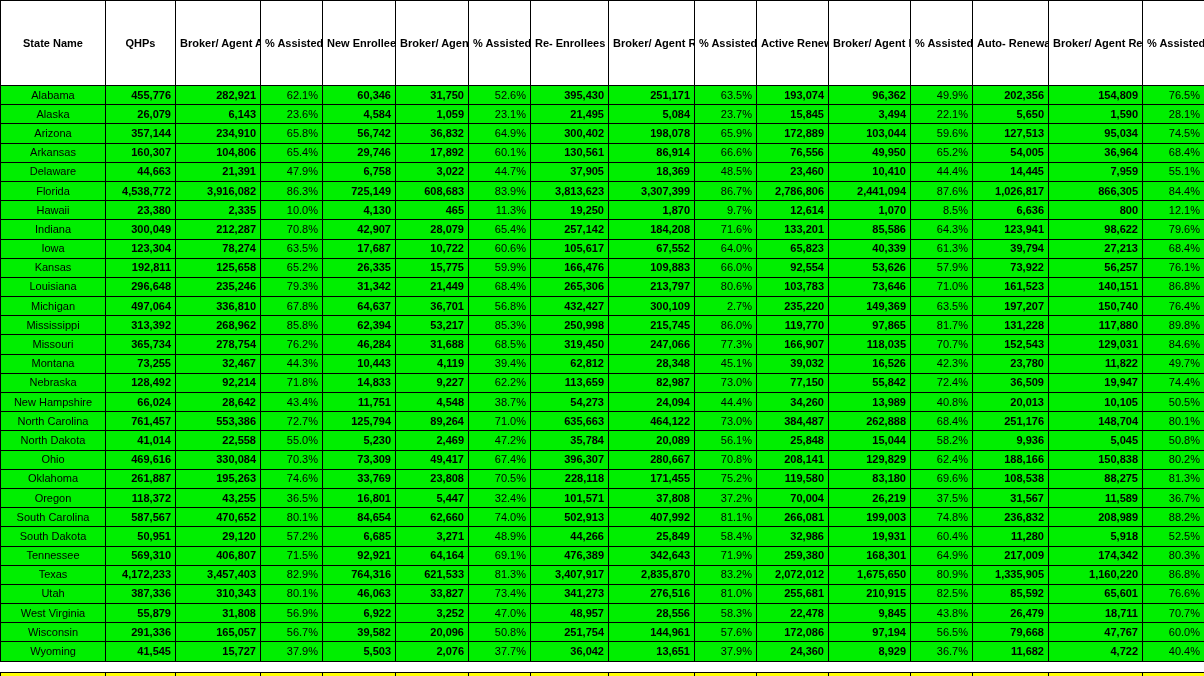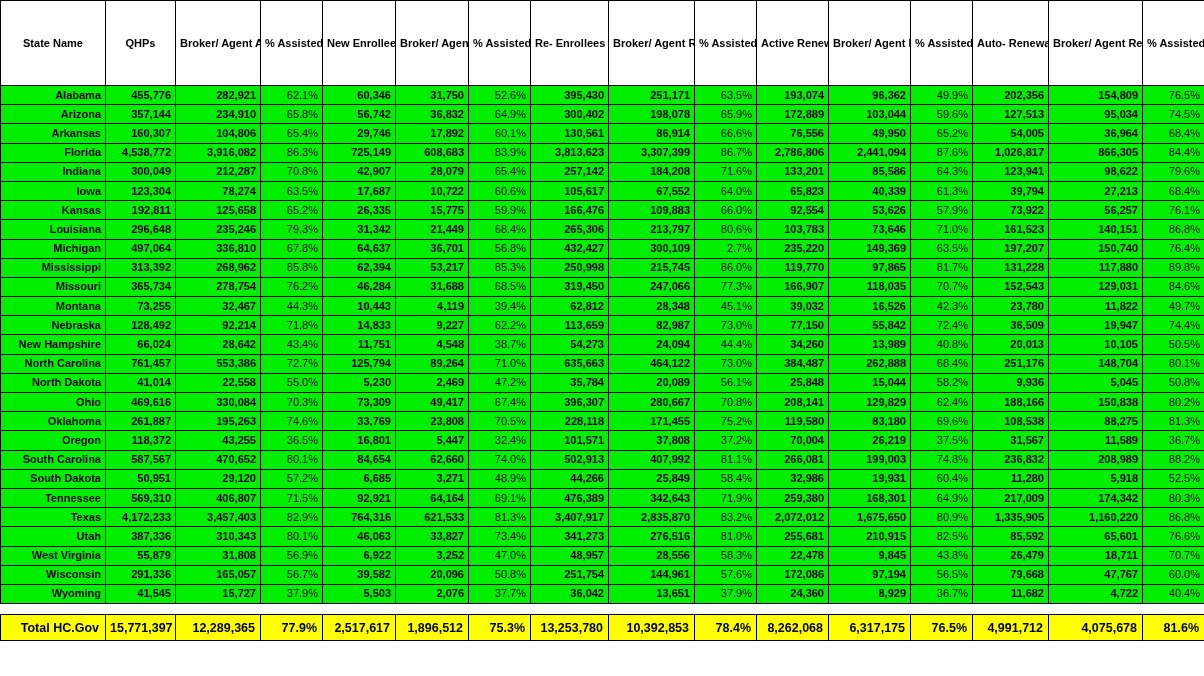--- a/index.html
+++ b/index.html
@@ -43,22 +43,22 @@
     white-space: normal;
     word-wrap: break-word;
   }
   
   tbody tr.data-row td {
     background: #00ef00;
     height: 18.2px;
     line-height: 17px;
   }
   td.state {
-    text-align: right;
-    font-weight: bold;
+    text-align: center;
+    font-weight: normal;
     font-size: 12px;
     padding-right: 6px;
   }
   td.num {
     text-align: right;
     font-weight: bold;
     font-size: 12px;
     padding-right: 5px;
   }
   td.pct {
@@ -146,20 +146,38 @@
           <td class="num">251,171</td>
           <td class="pct">63.5%</td>
           <td class="num">193,074</td>
           <td class="num">96,362</td>
           <td class="pct">49.9%</td>
           <td class="num">202,356</td>
           <td class="num">154,809</td>
           <td class="pct">76.5%</td>
         </tr>
         <tr class="data-row">
+          <td class="state">Alaska</td>
+          <td class="num">26,079</td>
+          <td class="num">6,143</td>
+          <td class="pct">23.6%</td>
+          <td class="num">4,584</td>
+          <td class="num">1,059</td>
+          <td class="pct">23.1%</td>
+          <td class="num">21,495</td>
+          <td class="num">5,084</td>
+          <td class="pct">23.7%</td>
+          <td class="num">15,845</td>
+          <td class="num">3,494</td>
+          <td class="pct">22.1%</td>
+          <td class="num">5,650</td>
+          <td class="num">1,590</td>
+          <td class="pct">28.1%</td>
+        </tr>
+        <tr class="data-row">
           <td class="state">Arizona</td>
           <td class="num">357,144</td>
           <td class="num">234,910</td>
           <td class="pct">65.8%</td>
           <td class="num">56,742</td>
           <td class="num">36,832</td>
           <td class="pct">64.9%</td>
           <td class="num">300,402</td>
           <td class="num">198,078</td>
           <td class="pct">65.9%</td>
@@ -182,36 +200,72 @@
           <td class="num">86,914</td>
           <td class="pct">66.6%</td>
           <td class="num">76,556</td>
           <td class="num">49,950</td>
           <td class="pct">65.2%</td>
           <td class="num">54,005</td>
           <td class="num">36,964</td>
           <td class="pct">68.4%</td>
         </tr>
         <tr class="data-row">
+          <td class="state">Delaware</td>
+          <td class="num">44,663</td>
+          <td class="num">21,391</td>
+          <td class="pct">47.9%</td>
+          <td class="num">6,758</td>
+          <td class="num">3,022</td>
+          <td class="pct">44.7%</td>
+          <td class="num">37,905</td>
+          <td class="num">18,369</td>
+          <td class="pct">48.5%</td>
+          <td class="num">23,460</td>
+          <td class="num">10,410</td>
+          <td class="pct">44.4%</td>
+          <td class="num">14,445</td>
+          <td class="num">7,959</td>
+          <td class="pct">55.1%</td>
+        </tr>
+        <tr class="data-row">
           <td class="state">Florida</td>
           <td class="num">4,538,772</td>
           <td class="num">3,916,082</td>
           <td class="pct">86.3%</td>
           <td class="num">725,149</td>
           <td class="num">608,683</td>
           <td class="pct">83.9%</td>
           <td class="num">3,813,623</td>
           <td class="num">3,307,399</td>
           <td class="pct">86.7%</td>
           <td class="num">2,786,806</td>
           <td class="num">2,441,094</td>
           <td class="pct">87.6%</td>
           <td class="num">1,026,817</td>
           <td class="num">866,305</td>
           <td class="pct">84.4%</td>
+        </tr>
+        <tr class="data-row">
+          <td class="state">Hawaii</td>
+          <td class="num">23,380</td>
+          <td class="num">2,335</td>
+          <td class="pct">10.0%</td>
+          <td class="num">4,130</td>
+          <td class="num">465</td>
+          <td class="pct">11.3%</td>
+          <td class="num">19,250</td>
+          <td class="num">1,870</td>
+          <td class="pct">9.7%</td>
+          <td class="num">12,614</td>
+          <td class="num">1,070</td>
+          <td class="pct">8.5%</td>
+          <td class="num">6,636</td>
+          <td class="num">800</td>
+          <td class="pct">12.1%</td>
         </tr>
         <tr class="data-row">
           <td class="state">Indiana</td>
           <td class="num">300,049</td>
           <td class="num">212,287</td>
           <td class="pct">70.8%</td>
           <td class="num">42,907</td>
           <td class="num">28,079</td>
           <td class="pct">65.4%</td>
           <td class="num">257,142</td>

